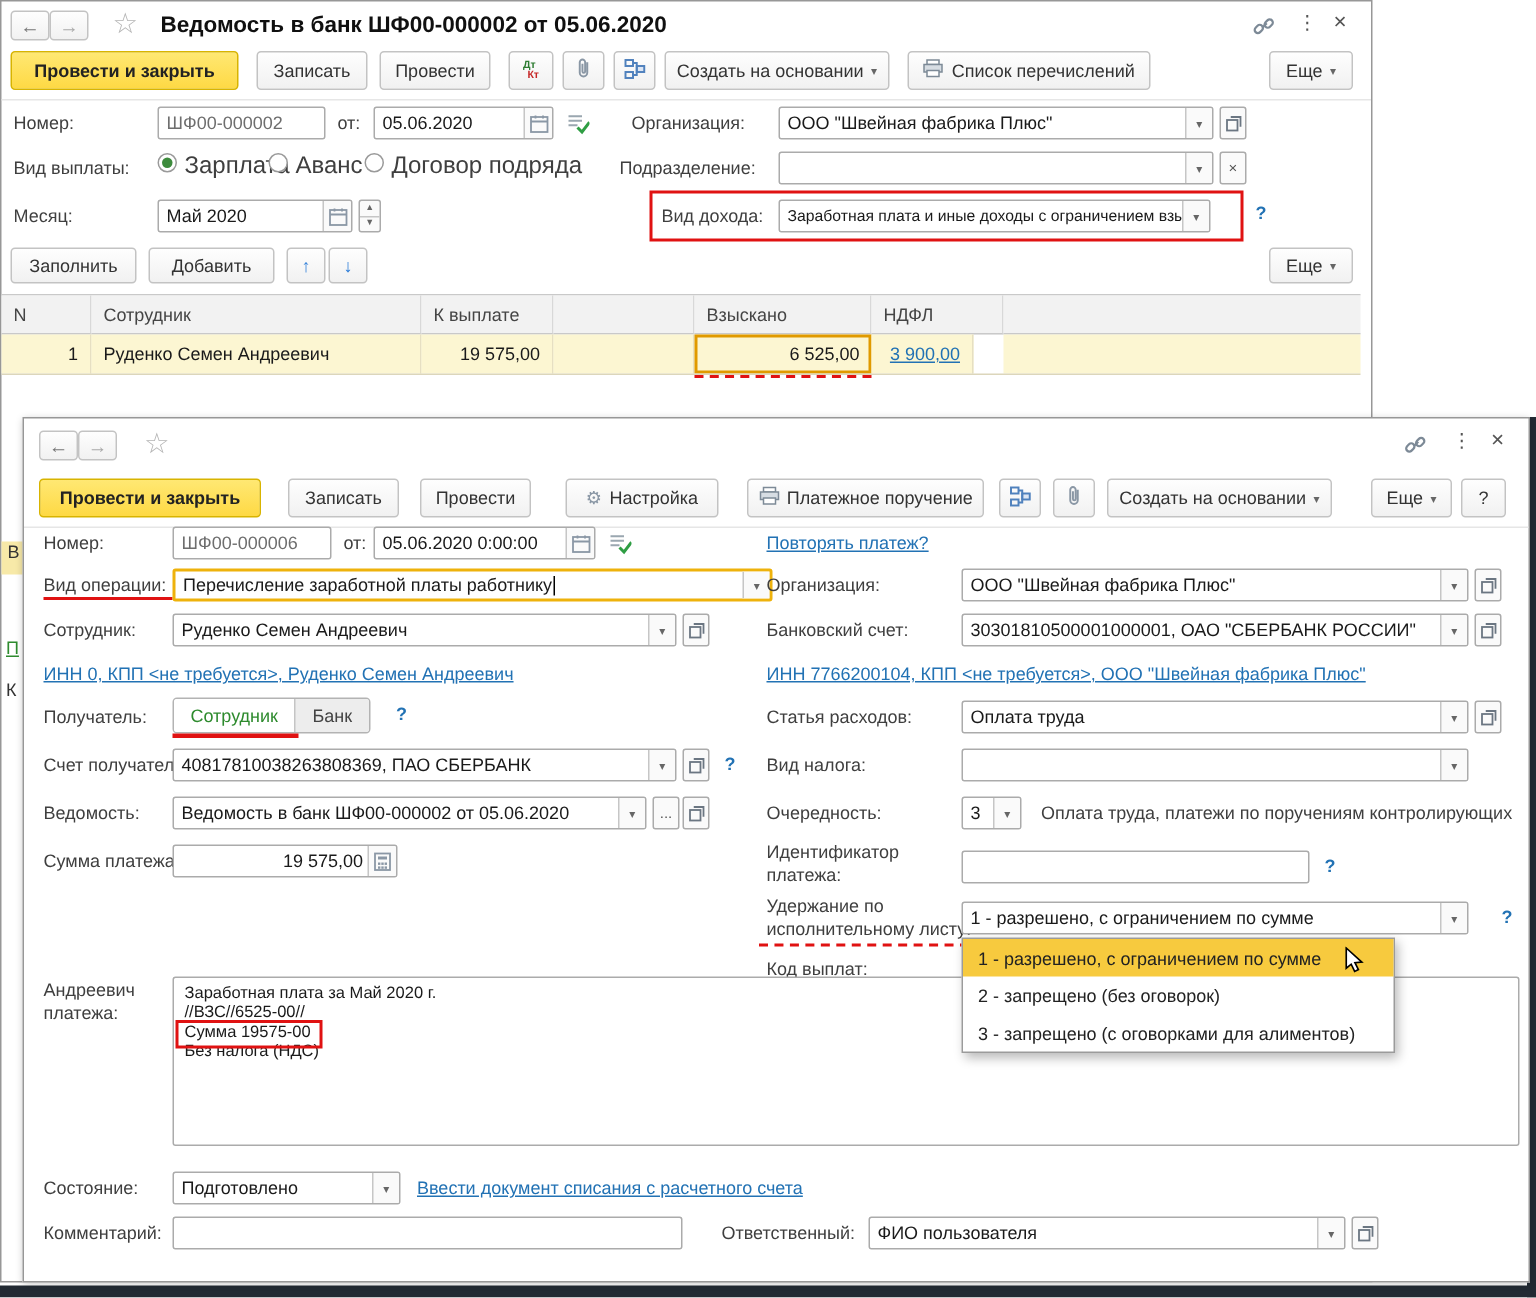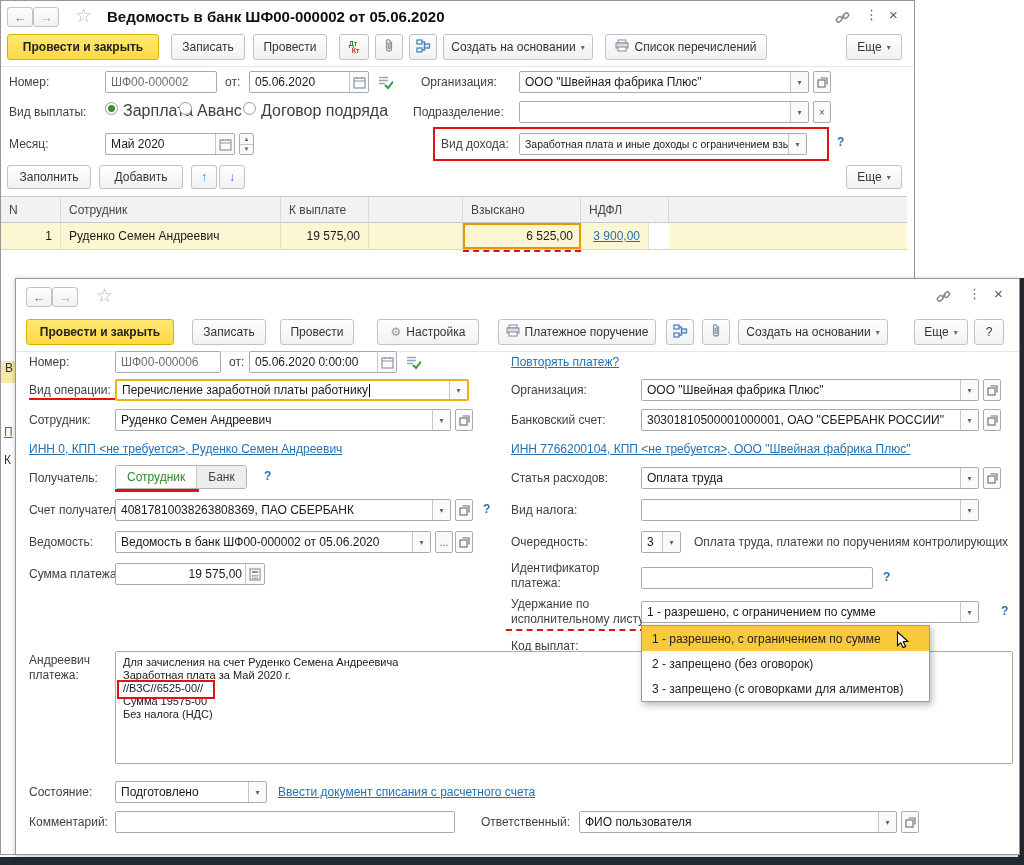--- a/index.html
+++ b/index.html
@@ -304,21 +304,21 @@
   <div class="ico" style="left:389px;top:75px">
     <svg width="16" height="16" viewBox="0 0 16 16">
         <path d="M2 3.5h9M2 6.5h9M2 9.5h6" stroke="#9aa7b0" stroke-width="1.4"></path>
         <path d="M8 11l3 3 5-6.5" stroke="#2f9e44" stroke-width="2" fill="none"></path>
       </svg>
   </div>
   <div class="lnk" style="left:495px;top:76px">Повторять платеж?</div>
 
   <div class="lbl" style="left:13px;top:104px">Вид операции:</div>
   <div class="redline" style="left:13px;top:119px;width:86px"></div>
-  <div class="fld cb" style="left:99px;top:100px;width:354px;border:2px solid #eeb20c">
+  <div class="fld cb" style="left:99px;top:100px;width:400px;border:2px solid #eeb20c">
     <span>Перечисление заработной платы работнику</span>
       <span class="caret"></span>
     <span class="dd">▾</span>
   </div>
   <div class="lbl" style="left:495px;top:104px">Организация:</div>
   <div class="fld cb" style="left:625px;top:100px;width:338px">
     <span>ООО "Швейная фабрика Плюс"</span>
     <span class="dd">▾</span>
   </div>
   <div class="ib" style="left:967px;top:100px">
@@ -451,21 +451,20 @@
     <span>1 - разрешено, с ограничением по сумме</span>
     <span class="dd">▾</span>
   </div>
   <div class="hq" style="left:985px;top:325px">?</div>
 
   <div class="lbl" style="left:495px;top:360px">Код выплат:</div>
 
   <div class="lbl" style="left:13px;top:374px">Андреевич</div>
   <div class="lbl" style="left:13px;top:389px">платежа:</div>
   <div class="txtarea" style="left:99px;top:372px;width:898px;height:113px">
-    <div>Для зачисления на счет Руденко Семена Андреевича</div>
     <div>Заработная плата за Май 2020 г.</div>
     <div>//ВЗС//6525-00//</div>
     <div>Сумма 19575-00</div>
     <div>Без налога (НДС)</div>
   </div>
   <div class="redbox" style="left:101px;top:401px;width:98px;height:19px"></div>
 
   <div class="list" style="left:625px;top:346px;width:287px">
     <div class="item sel">1 - разрешено, с ограничением по сумме</div>
     <div class="item">2 - запрещено (без оговорок)</div>

